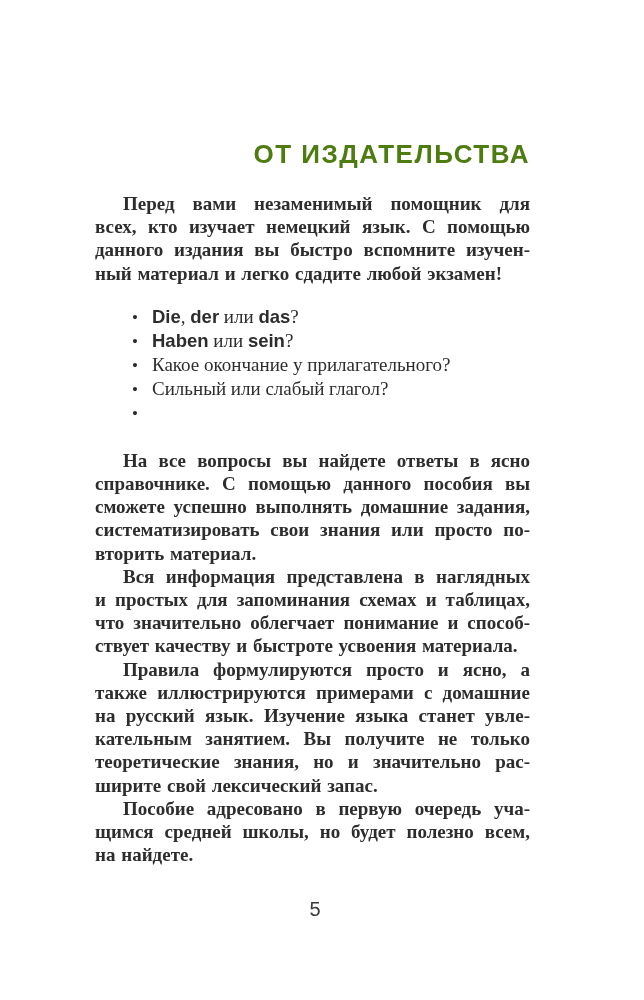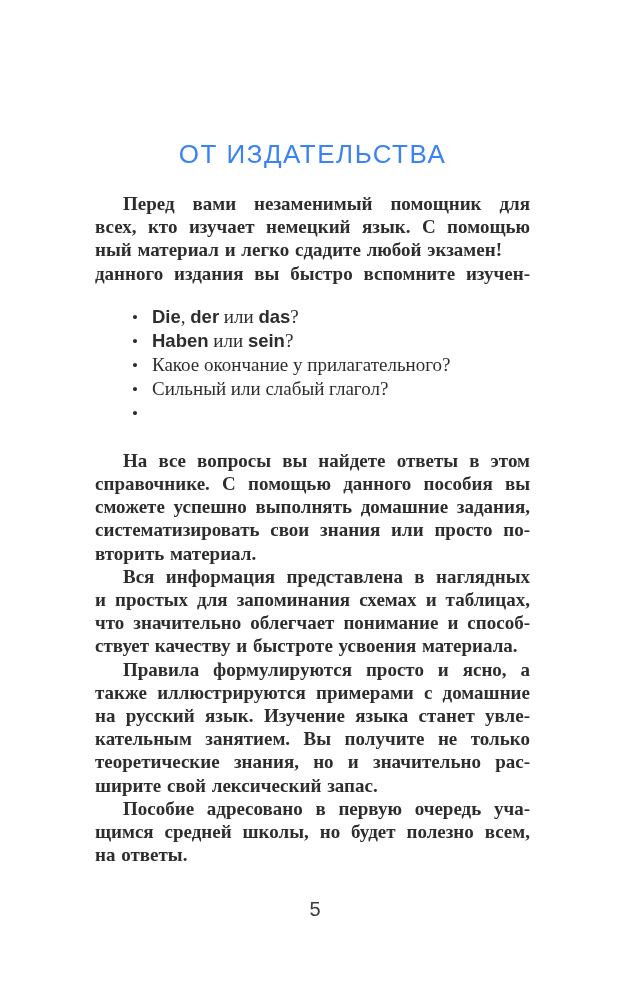--- a/index.html
+++ b/index.html
@@ -18,26 +18,26 @@
   }
   .content {
     position: absolute;
     left: 95px;
     top: 0;
     width: 435px;
   }
   .page-title {
     margin: 139px 0 0 0;
     font-family: "Liberation Sans", "DejaVu Sans", sans-serif;
-    font-weight: 400;
+    font-weight: 700;
     font-size: 26px;
     line-height: 30px;
     letter-spacing: 1.5px;
-    text-align: center;
-    color: #3b82f6;
+    text-align: right;
+    color: #4d7c0f;
   }
   .paragraph-block { margin: 23px 0 0 0; }
   .body-paragraphs { margin: 24px 0 0 0; }
   .paragraph { margin: 0; }
   .line {
     font-size: 19px;
     line-height: 23.2px;
     text-align: justify;
     text-align-last: justify;
     word-spacing: 1px;
@@ -81,22 +81,22 @@
 </head>
 <body>
 
 <div class="sheet">
   <div class="content">
     <h1 class="page-title">ОТ ИЗДАТЕЛЬСТВА</h1>
 
     <div class="paragraph-block">
         <div class="line indent">Перед вами незаменимый помощник для</div>
         <div class="line">всех, кто изучает немецкий язык. С помощью</div>
+        <div class="line">данного издания вы быстро вспомните изучен-</div>
         <div class="line last">ный материал и легко сдадите любой экзамен!</div>
-        <div class="line">данного издания вы быстро вспомните изучен-</div>
       </div>
 
     <ul class="bullet-list">
         <li>
           <span class="dot">•</span>
           <span class="btext"><b>Die</b>, <b>der</b> или <b>das</b>?</span>
         </li>
         <li>
           <span class="dot">•</span>
           <span class="btext"><b>Haben</b> или <b>sein</b>?</span>
@@ -109,21 +109,21 @@
           <span class="dot">•</span>
           <span class="btext">Сильный или слабый глагол?</span>
         </li>
         <li>
           <span class="dot">•</span>
         </li>
       </ul>
 
     <div class="body-paragraphs">
         <div class="paragraph">
-          <div class="line indent">На все вопросы вы найдете ответы в этом</div>
+          <div class="line indent">На все вопросы вы найдете ответы в ясно</div>
           <div class="line">справочнике. С помощью данного пособия вы</div>
           <div class="line">сможете успешно выполнять домашние задания,</div>
           <div class="line">систематизировать свои знания или просто по-</div>
           <div class="line last">вторить материал.</div>
         </div>
         <div class="paragraph">
           <div class="line indent">Вся информация представлена в наглядных</div>
           <div class="line">и простых для запоминания схемах и таблицах,</div>
           <div class="line">что значительно облегчает понимание и способ-</div>
           <div class="line last">ствует качеству и быстроте усвоения материала.</div>
@@ -132,19 +132,19 @@
           <div class="line indent">Правила формулируются просто и ясно, а</div>
           <div class="line">также иллюстрируются примерами с домашние</div>
           <div class="line">на русский язык. Изучение языка станет увле-</div>
           <div class="line">кательным занятием. Вы получите не только</div>
           <div class="line">теоретические знания, но и значительно рас-</div>
           <div class="line last">ширите свой лексический запас.</div>
         </div>
         <div class="paragraph">
           <div class="line indent">Пособие адресовано в первую очередь уча-</div>
           <div class="line">щимся средней школы, но будет полезно всем,</div>
-          <div class="line last">на ответы.</div>
+          <div class="line last">на найдете.</div>
         </div>
       </div>
   </div>
 
   <div class="page-number">5</div>
 </div>
 
 </body></html>

